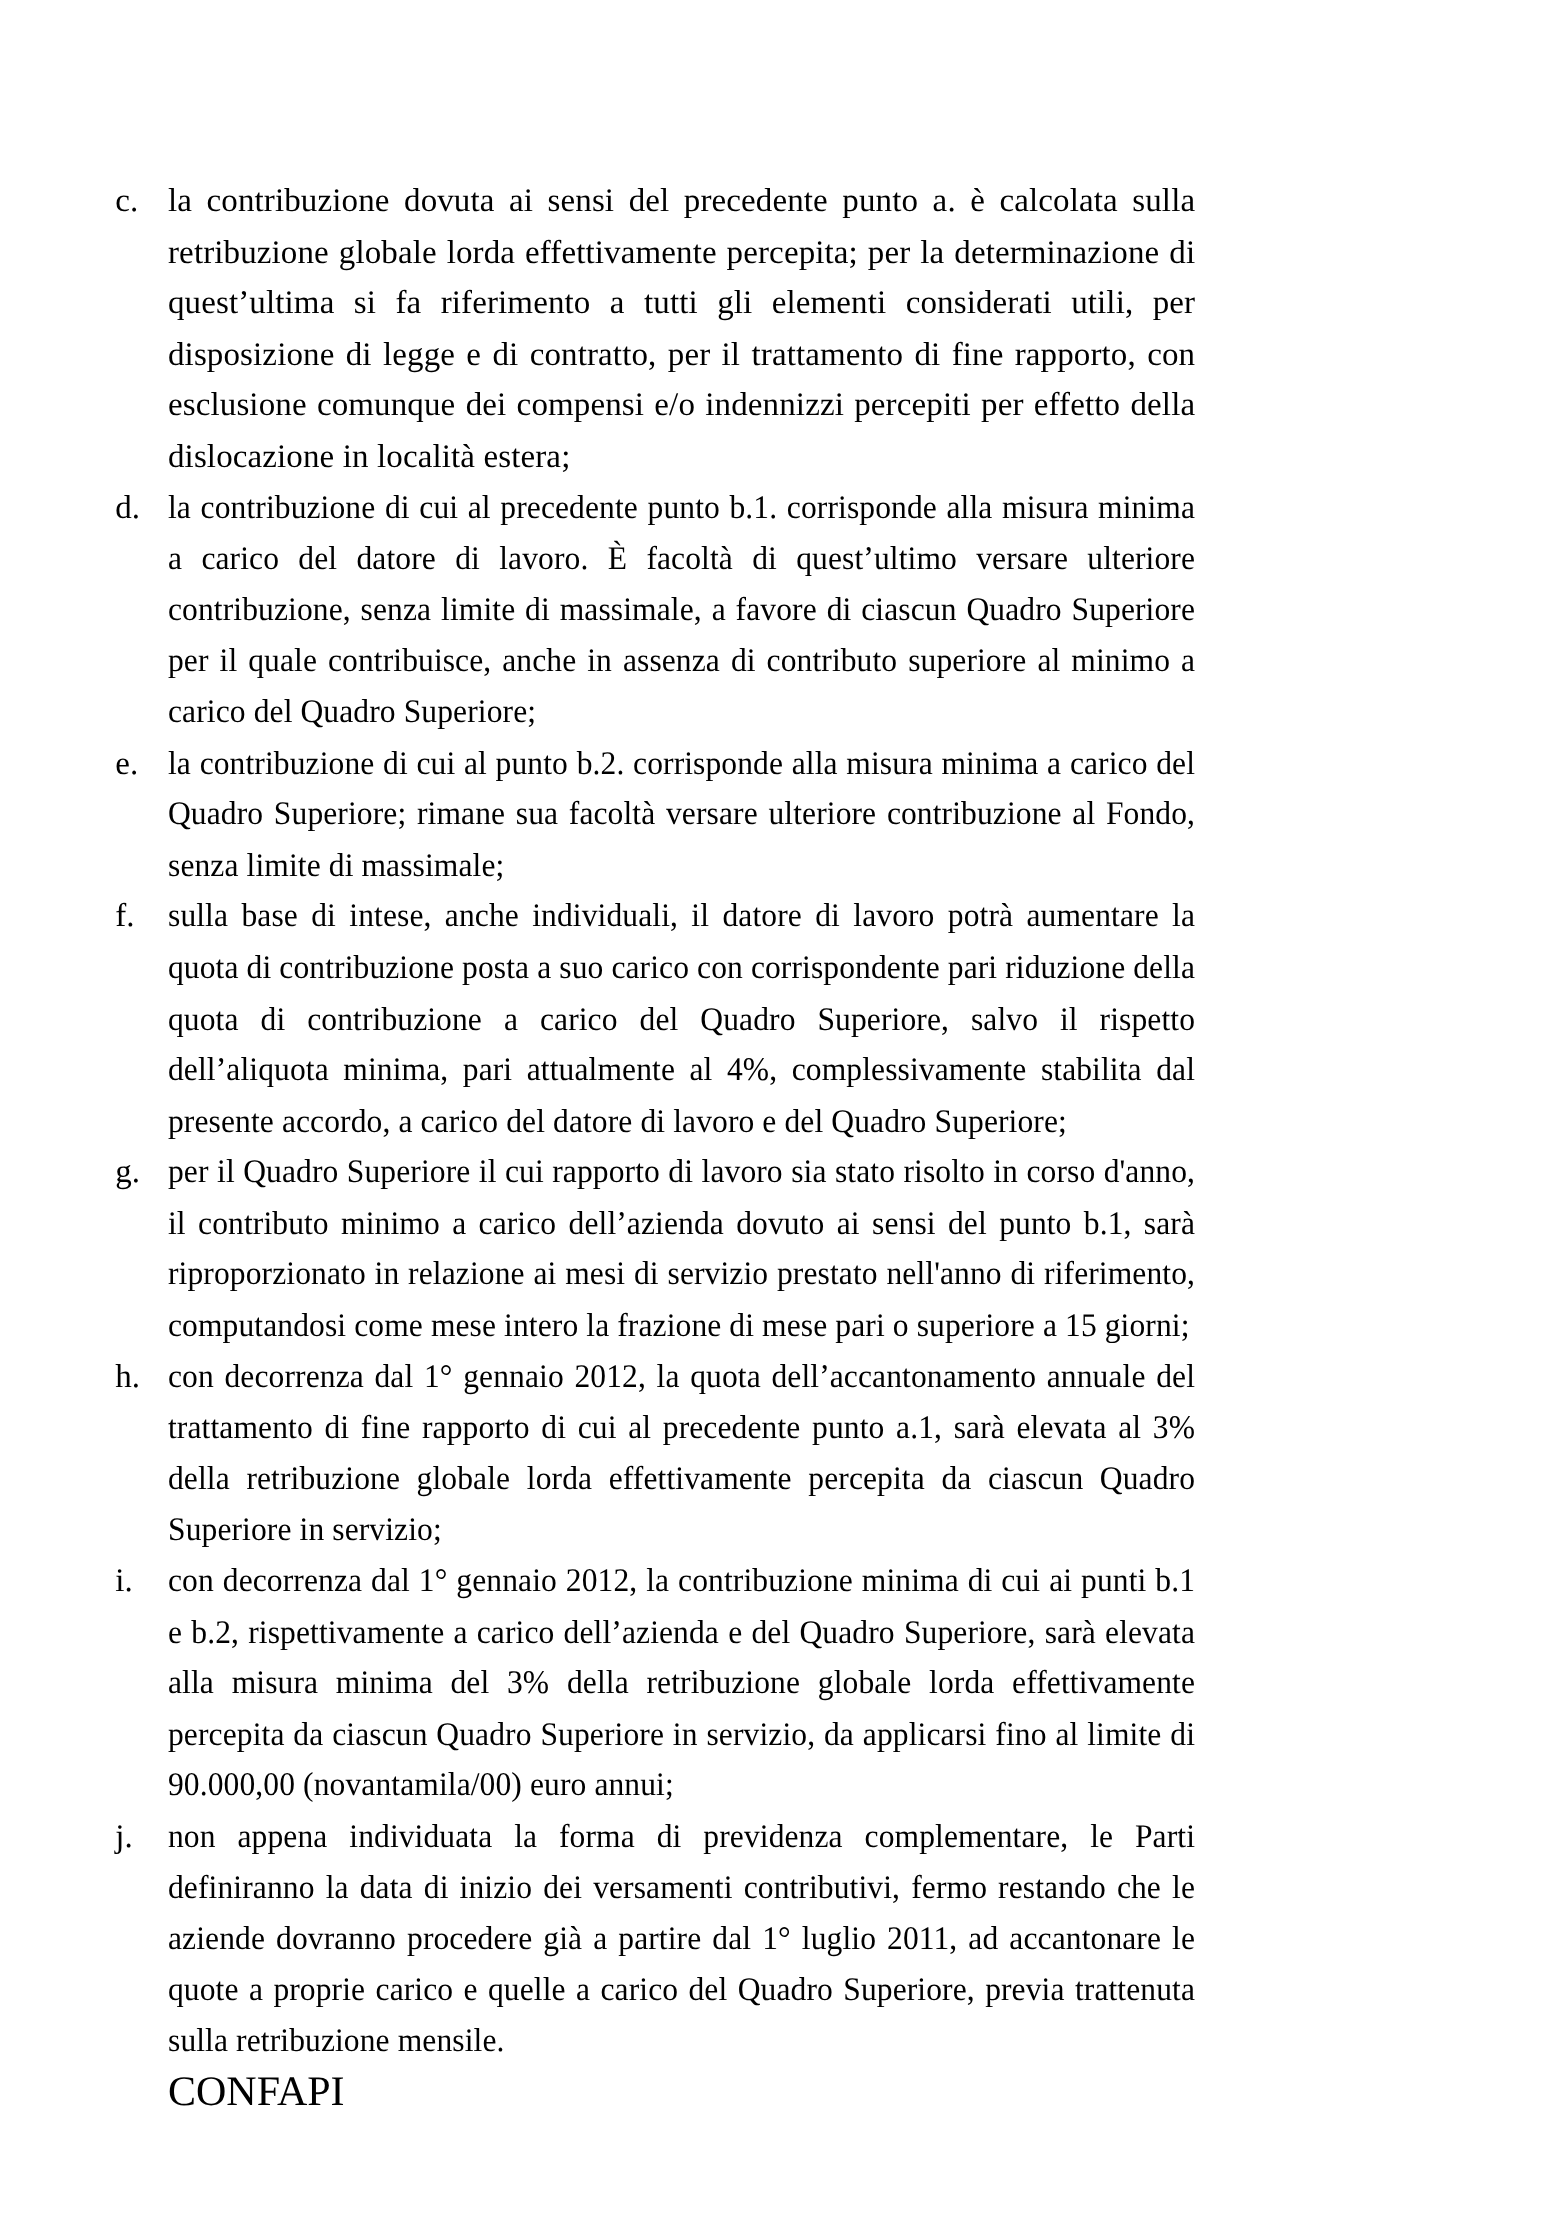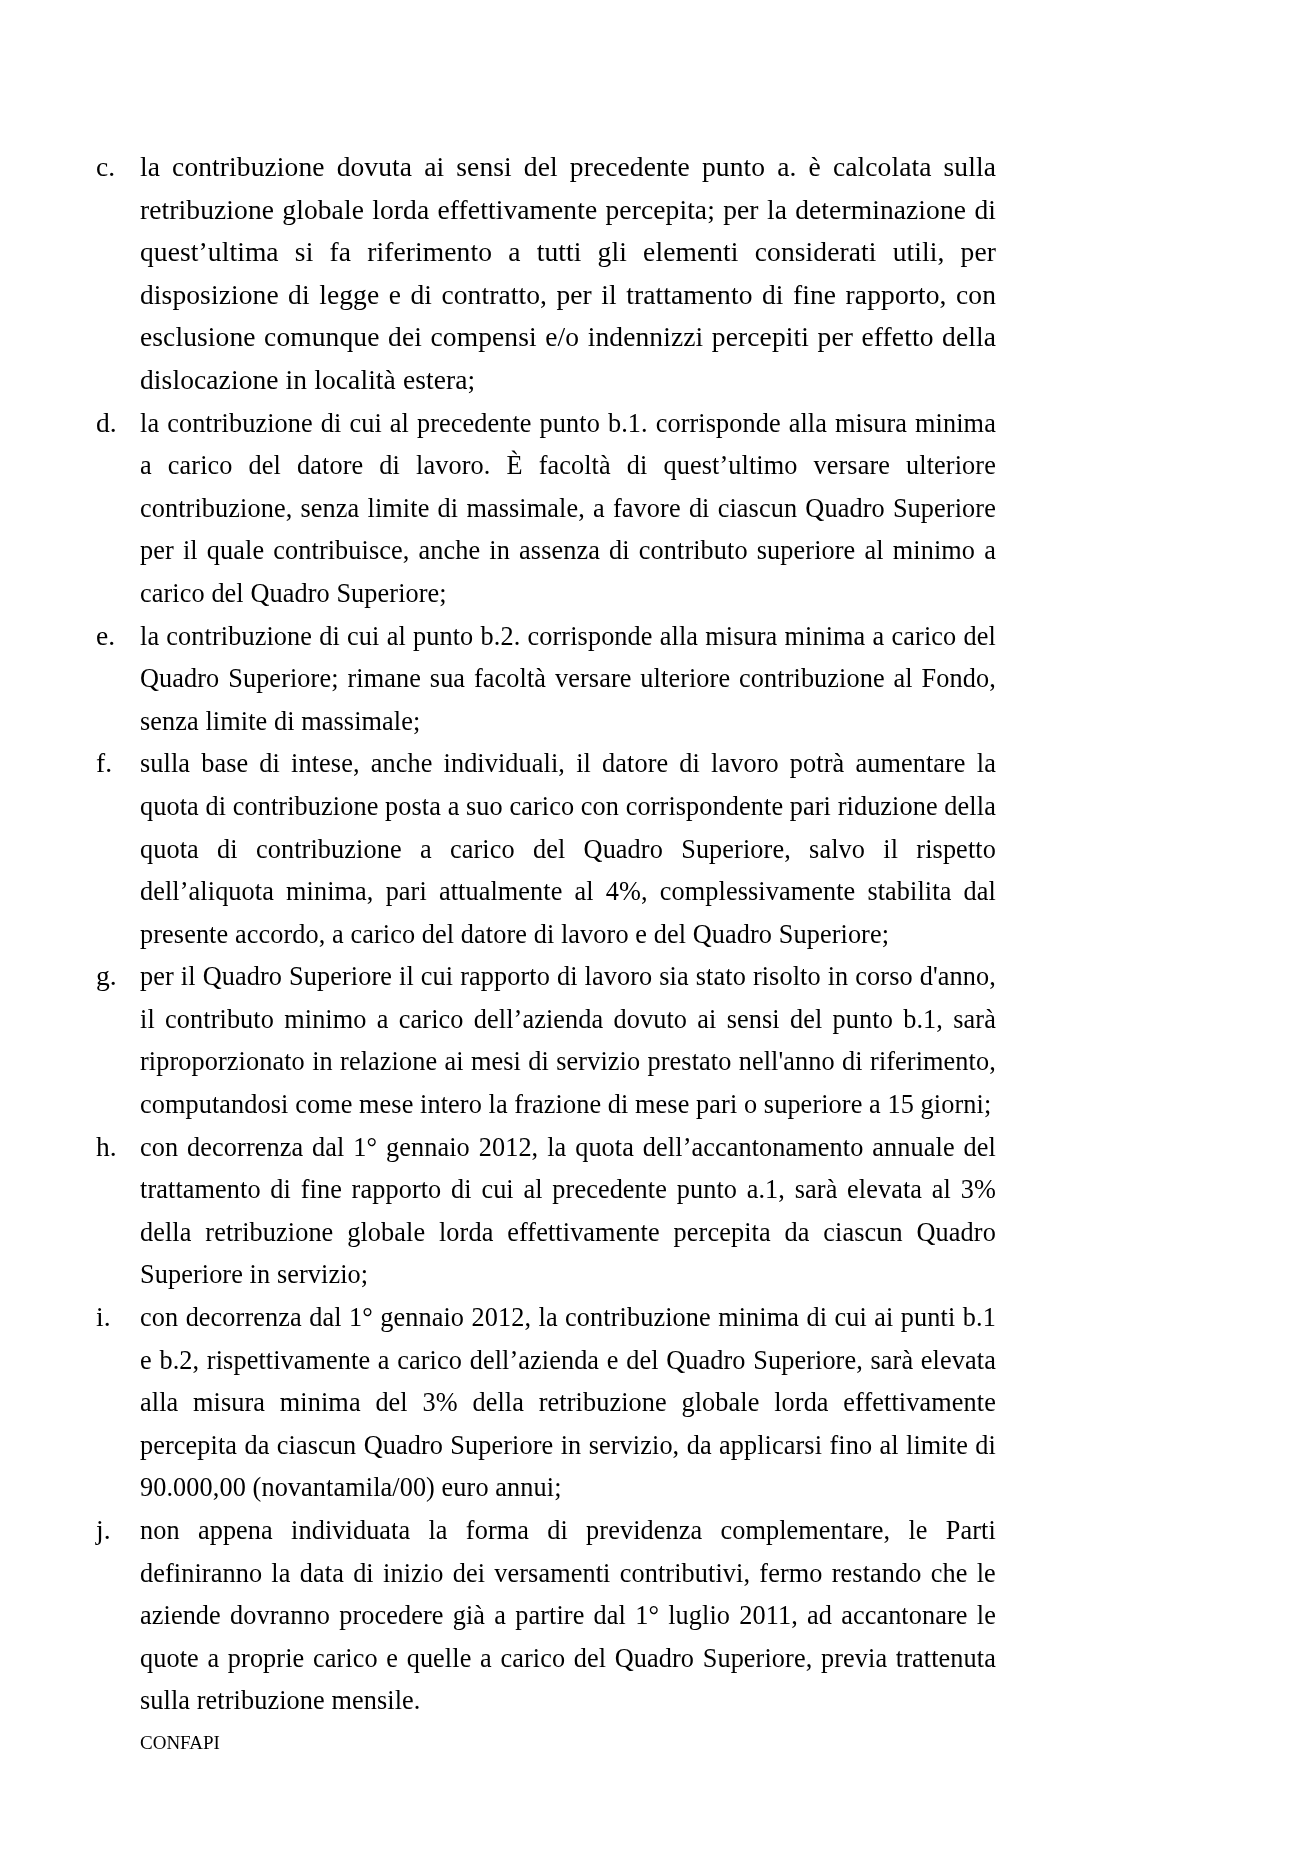--- a/index.html
+++ b/index.html
@@ -57,21 +57,21 @@
   
   li.item.condensed .body {
     transform: scaleX(0.955);
     transform-origin: left center;
     width: 104.7%;
   }
   .signatures {
     position: relative;
     margin-top: 0px;
     padding-left: 44px;
-    font-size: 19px;
+    font-size: 35px;
     line-height: 42.6px;
     display: flex;
     justify-content: space-between;
     width: 900px;
     box-sizing: border-box;
   }
   .sig-left {
     text-align: left;
   }
   .sig-right {

